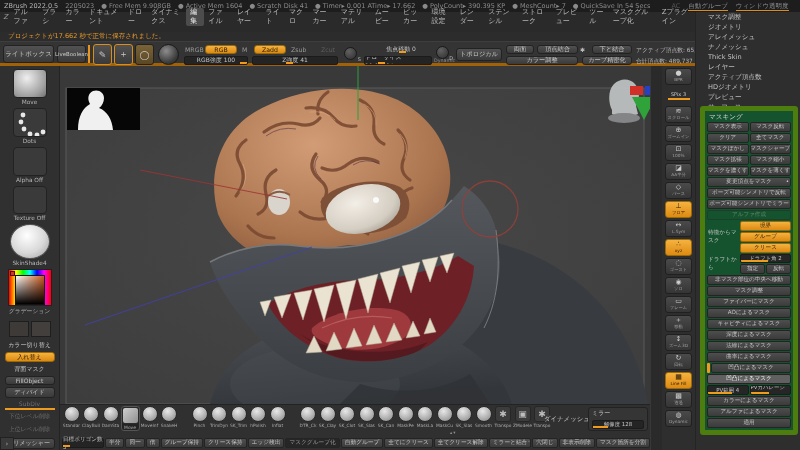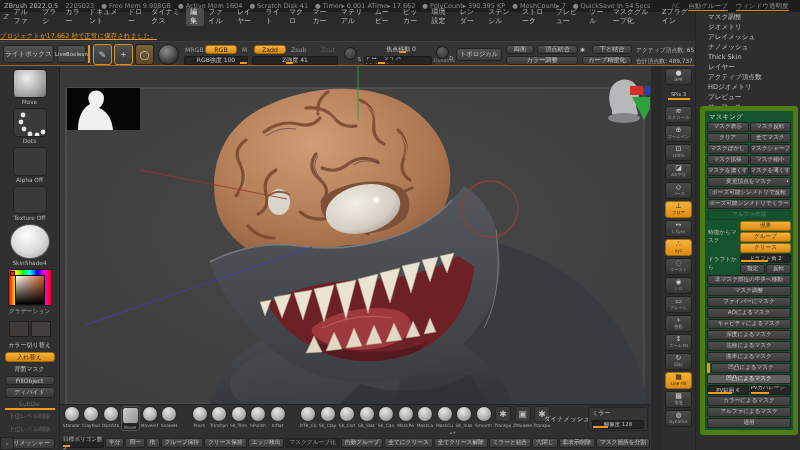--- a/index.html
+++ b/index.html
@@ -12,23 +12,23 @@
   #titlebar .spacer{flex:1;}
   #titlebar .dim{opacity:.45;}
   #titlebar .underline{border-bottom:1px solid #d98d1d;padding-bottom:0;}
   
   #menubar{position:absolute;left:0;top:12px;width:695px;height:20px;background:#2a2a2a;font-size:7px;}
   .menurow{display:flex;align-items:center;height:10px;padding-left:3px;}
   .menu-item{padding:0 4px;color:#bdbdbd;border-radius:2px;line-height:9px;}
   .menu-item.active{background:#4c4c4c;color:#eee;}
   #zlogo{width:9px;height:9px;color:#9a9a9a;font-size:7px;font-style:italic;text-align:center;line-height:9px;}
   
-  #statusbar{position:absolute;left:0;top:32px;width:695px;height:9px;font-size:6.5px;color:#e89a2a;background:#2c2c2c;text-decoration:underline;}
-  
-  #topshelf{position:absolute;left:0;top:41px;width:695px;height:25px;background:#343434;border-top:1px solid #3e3e3e;border-bottom:1px solid #a16207;}
+  #statusbar{position:absolute;left:0;top:32px;width:695px;height:9px;font-size:6.5px;color:#e89a2a;padding-left:8px;background:#2c2c2c;}
+  
+  #topshelf{position:absolute;left:0;top:41px;width:695px;height:25px;background:#343434;border-top:1px solid #3e3e3e;border-bottom:3px solid #a16207;}
   .btn{position:absolute;background:linear-gradient(#515151,#3a3a3a);border:1px solid #222;border-radius:3px;color:#cacaca;font-size:6.2px;display:flex;align-items:center;justify-content:center;padding:0 2px;height:9px;white-space:nowrap;}
   .btn.tall{height:18px;font-size:6.5px;}
   .btn.orange{background:linear-gradient(#f5b23f,#dd8a12);color:#2a1a06;border-color:#9a6a08;}
   .btn.dimlbl{background:none;border-color:transparent;color:#9a9a9a;}
   .btn.verydim{background:none;border-color:transparent;color:#5f5f5f;}
   .btn.brown{background:linear-gradient(#7a6336,#5a4726);}
   .btn.obord{border:1px solid #d98d1d;}
   .slider{position:absolute;background:#242424;border:1px solid #1b1b1b;border-radius:2px;color:#c6c6c6;font-size:6px;display:flex;align-items:center;justify-content:center;height:9px;overflow:hidden;}
   .slider .nub{position:absolute;bottom:0;height:2px;width:7px;background:#f09a1e;}
   .dial{position:absolute;width:13px;height:13px;border-radius:50%;background:radial-gradient(circle at 35% 30%,#616161,#2d2d2d);border:1px solid #191919;}

